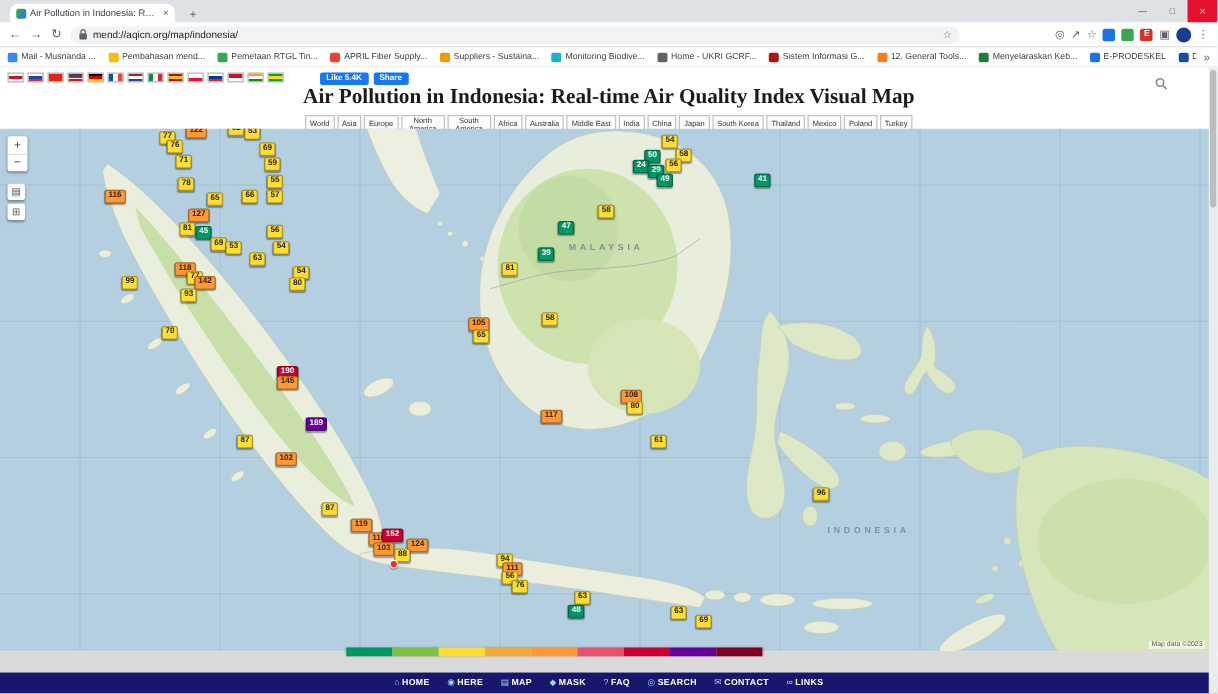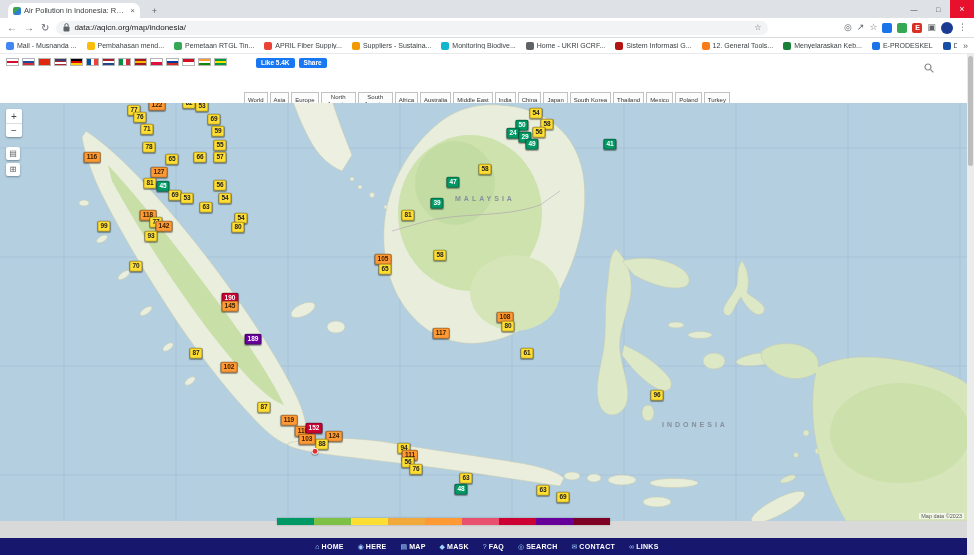--- a/index.html
+++ b/index.html
@@ -112,21 +112,21 @@
 
   <div class="toolbar">
     <span class="navbtn">←</span>
     <span class="navbtn">→</span>
     <span class="navbtn">↻</span>
     <div class="omnibox">
       <svg width="7" height="9" viewBox="0 0 7 9">
         <rect x="0.5" y="3.5" width="6" height="5" rx="1" fill="#5f6368"></rect>
         <path d="M1.8,3.5 V2.3 a1.7,1.7 0 0 1 3.4,0 V3.5" fill="none" stroke="#5f6368" stroke-width="1"></path>
       </svg>
-      <span class="url">data://aqicn.org/map/indonesia/</span>
+      <span class="url">mend://aqicn.org/map/indonesia/</span>
       <span class="omni-star">☆</span>
     </div>
     <div class="tb-icons">
         <span class="tb-glyph">◎</span>
         <span class="tb-glyph">↗</span>
         <span class="tb-glyph">☆</span>
         <span class="tb-square" style="background: rgb(26, 115, 232);"></span>
         <span class="tb-square" style="background: rgb(52, 168, 83);"></span>
         <span class="tb-square" style="background: rgb(217, 48, 37);">E</span>
         <span class="tb-glyph">▣</span>
@@ -213,20 +213,21 @@
       <span class="fbbtn">Share</span>
     </div>
 
     <span class="page-search">
       <svg width="10" height="10" viewBox="0 0 10 10">
         <circle cx="4" cy="4" r="3" fill="none" stroke="#8a8a8a" stroke-width="1.2"></circle>
         <line x1="6.3" y1="6.3" x2="9.3" y2="9.3" stroke="#8a8a8a" stroke-width="1.2"></line>
       </svg>
     </span>
 
+    <div class="page-title">Air Pollution in Indonesia: Real-time Air Quality Index Visual Map</div>
 
     <div class="regions">
         <a class="region">World</a>
         <a class="region">Asia</a>
         <a class="region">Europe</a>
         <a class="region region-wrap">North America</a>
         <a class="region region-wrap">South America</a>
         <a class="region">Africa</a>
         <a class="region">Australia</a>
         <a class="region">Middle East</a>

